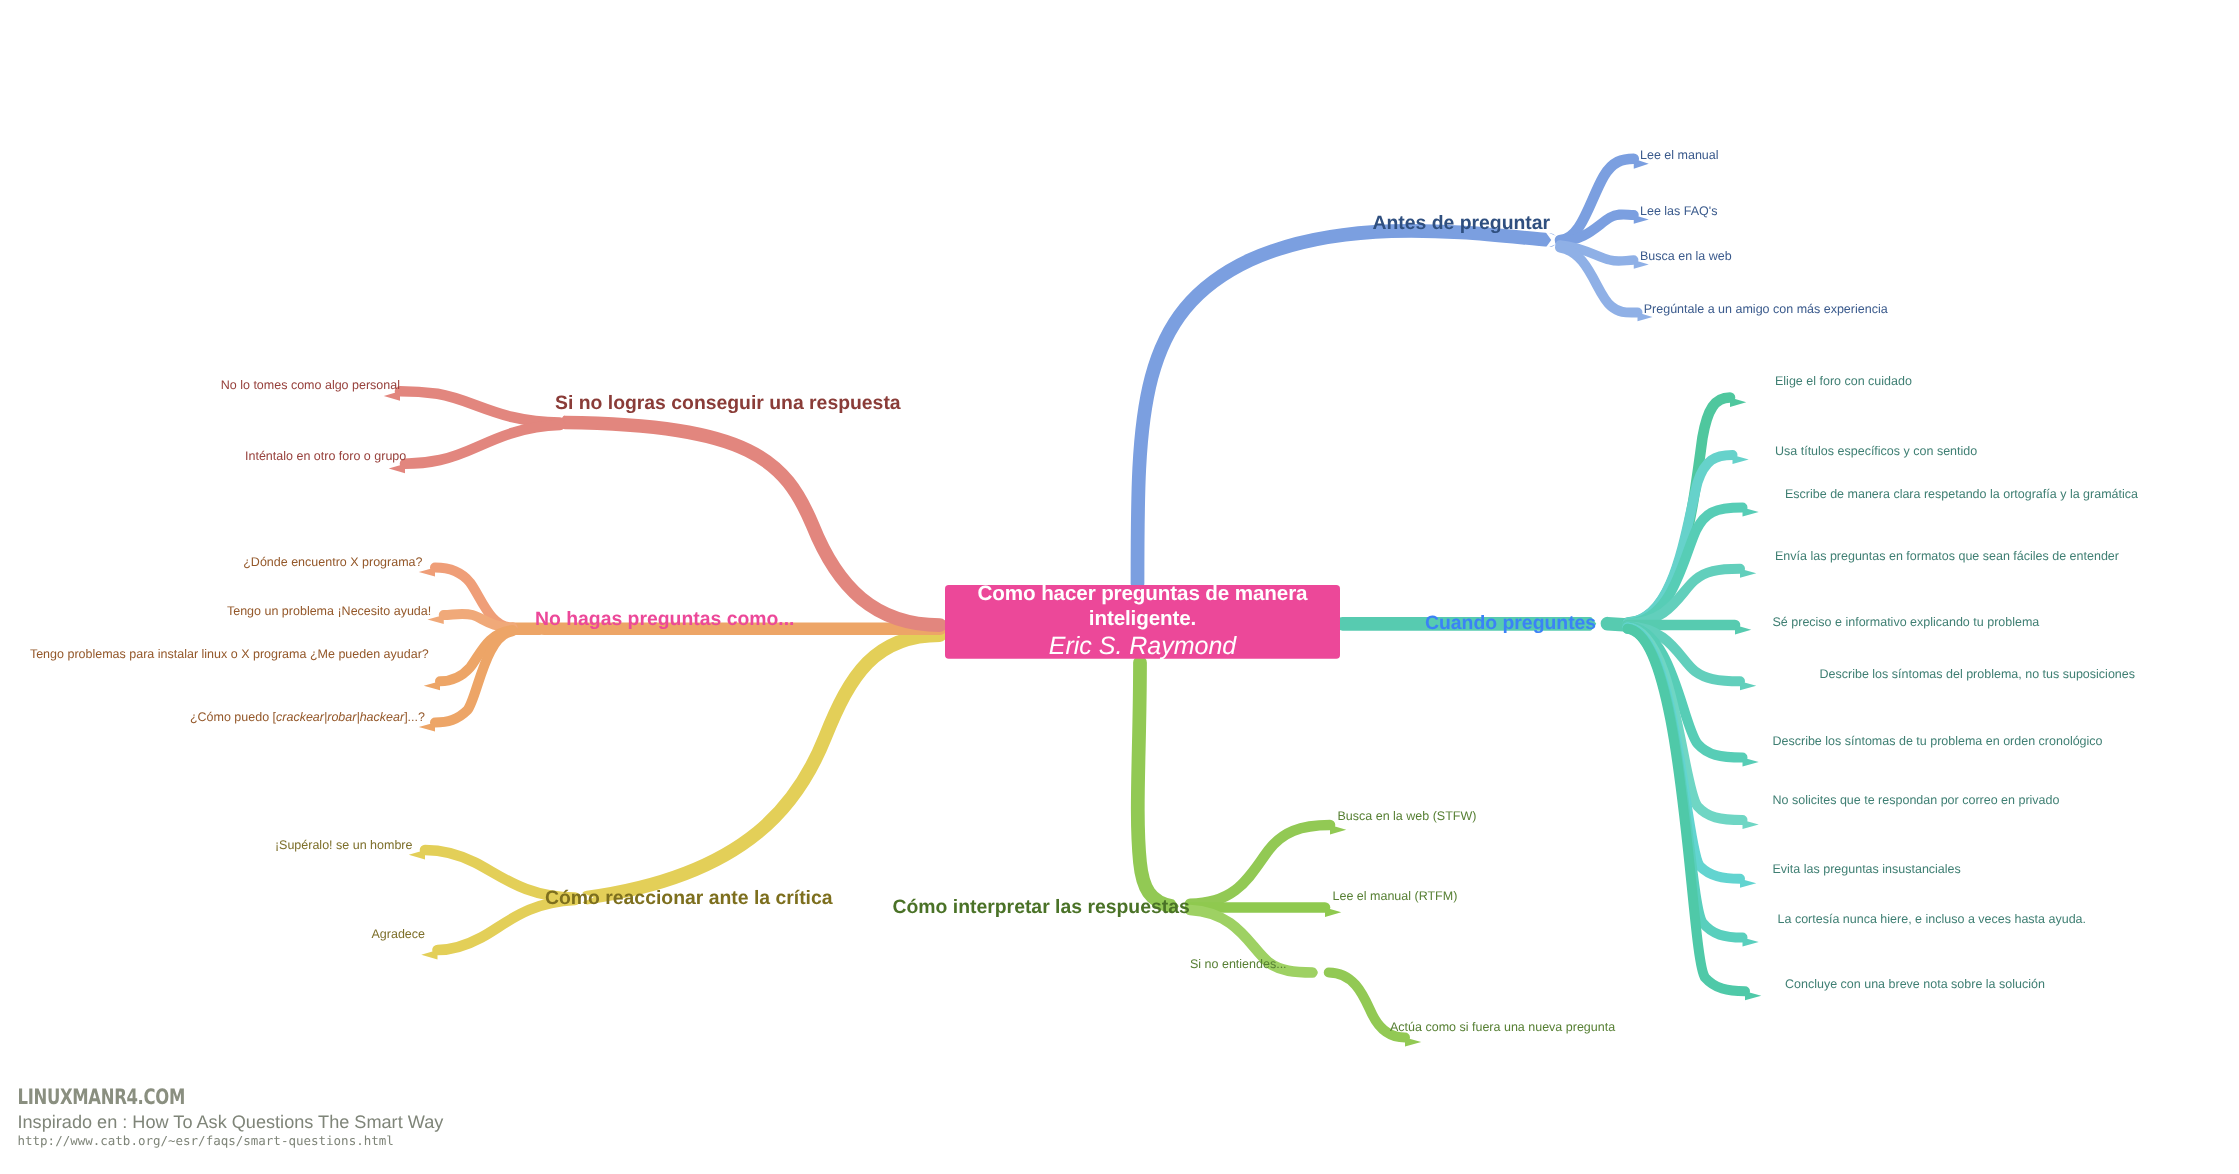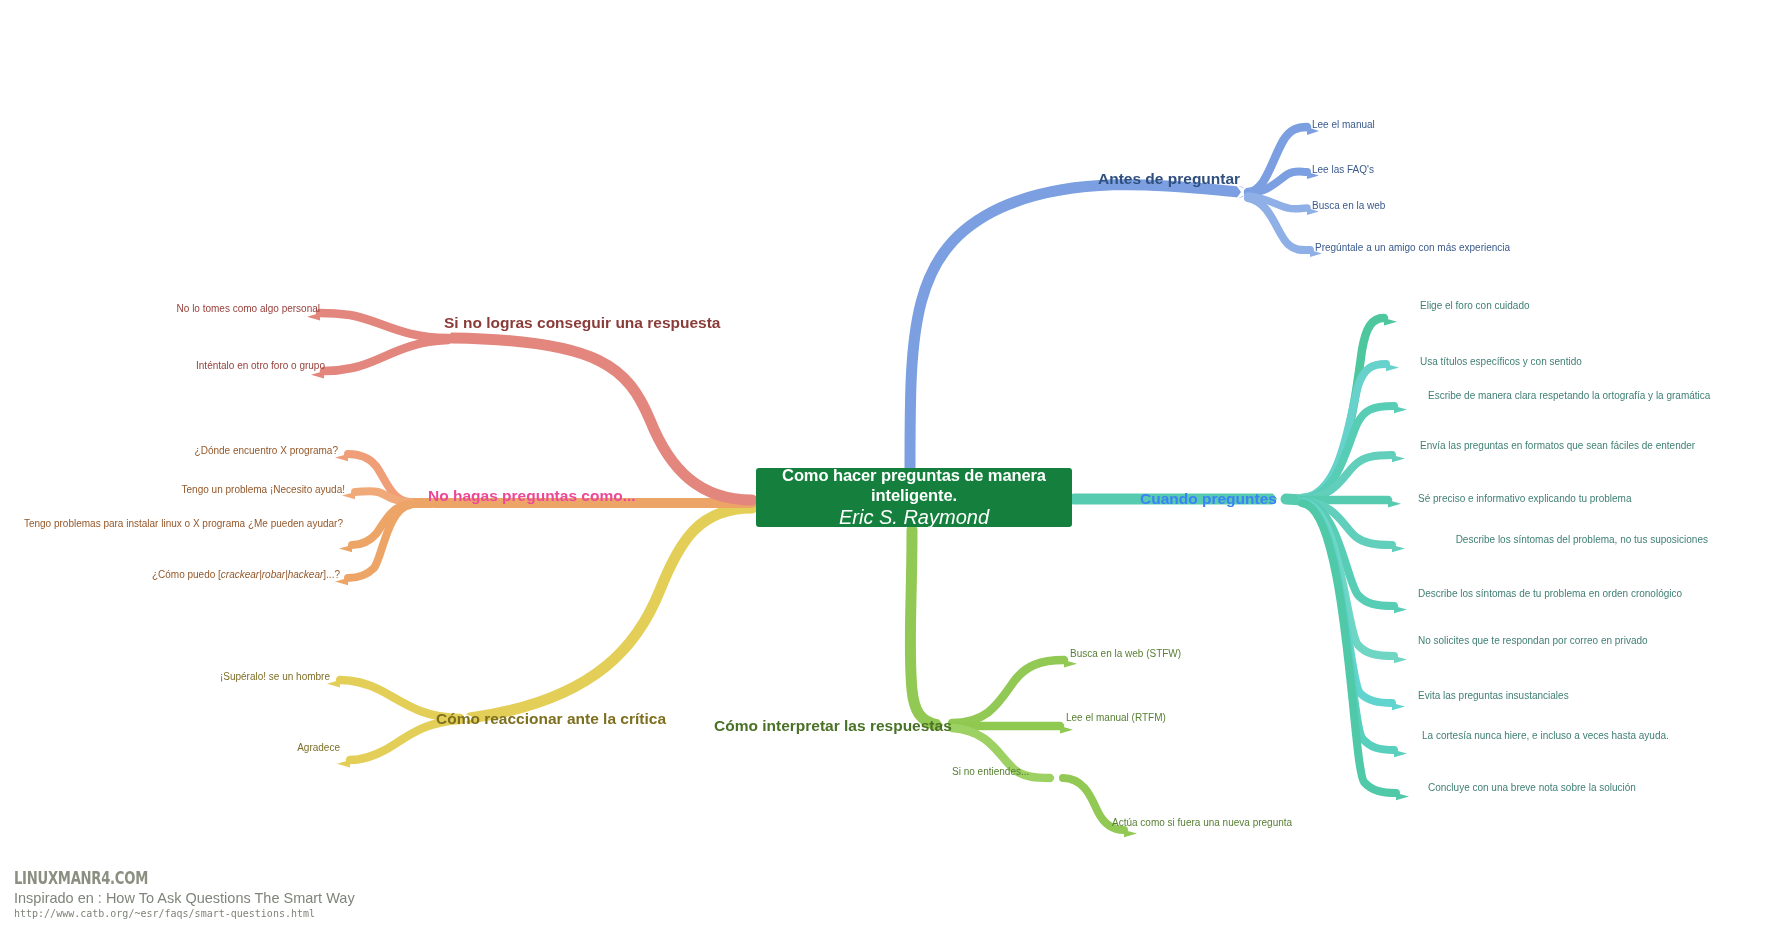--- a/index.html
+++ b/index.html
@@ -34,21 +34,21 @@
   .lbl.wrap {
     white-space: normal;
   }
   
   #center-node {
     position: absolute;
     left: 756px;
     top: 468px;
     width: 316px;
     height: 59px;
-    background: #15803d;
+    background: #ec4899;
     border-radius: 3px;
     display: flex;
     flex-direction: column;
     align-items: center;
     justify-content: center;
     text-align: center;
     color: #ffffff;
     z-index: 5;
   }
   #center-title {

